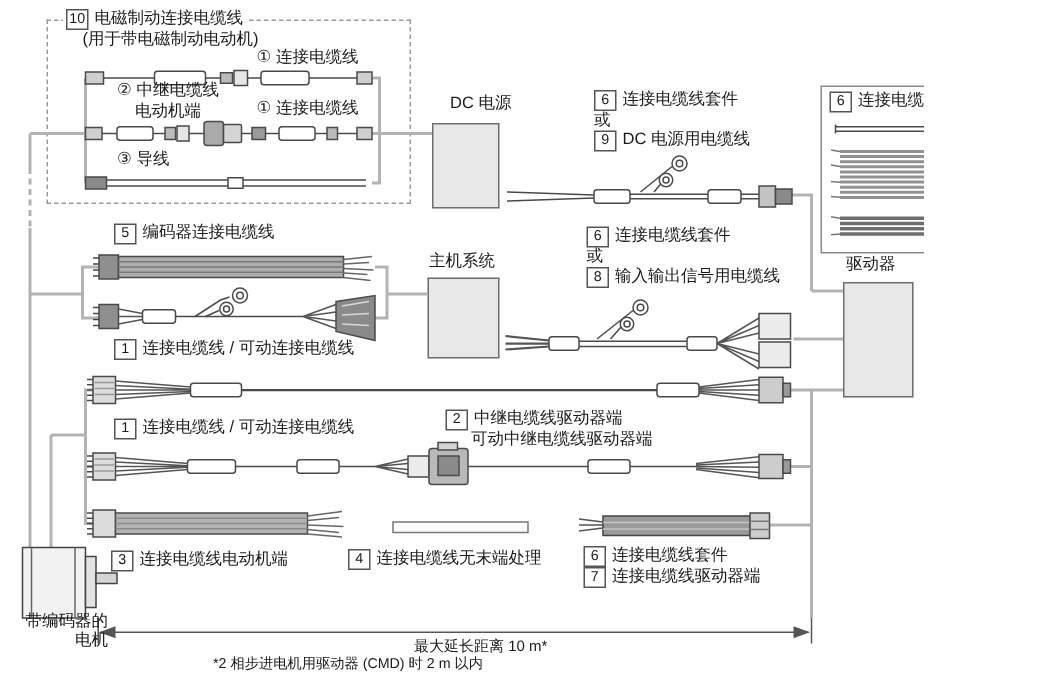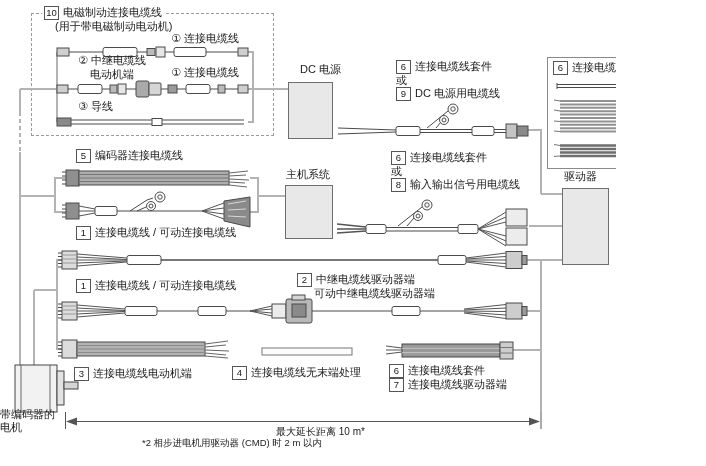--- a/index.html
+++ b/index.html
@@ -13,21 +13,21 @@
   .sysbox{background:#e8e8e8;border:1px solid #6e6e6e;}
   .kitbox{background:#fff;border:1px solid #8a8a8a;}
   
   .lbl{position:absolute;display:flex;align-items:flex-start;gap:4px;
        font-size:11px;line-height:13px;white-space:nowrap;z-index:3;}
   .lbl.small{font-size:9.5px;line-height:12px;}
   .numbox{display:inline-block;min-width:11px;padding:0 1px;height:12px;line-height:12px;
           border:1px solid #555;background:#fff;font-size:9.5px;text-align:center;flex:none;}
   .plain{display:block;}
   .whitebg{background:#fff;padding:0 2px;}
-  .center{text-align:left;}
+  .center{text-align:right;}
   svg{position:absolute;left:0;top:0;z-index:2;pointer-events:none;}
   .boxlayer{z-index:1;}
 </style>
 </head>
 <body>
 
 <div id="stage">
 
   <div class="abs boxlayer dashedbox" style="left:31px;top:13px;width:241px;height:121px;"></div>
   <div class="abs boxlayer kitbox" style="left:547px;top:57px;width:155px;height:110px;"></div>

